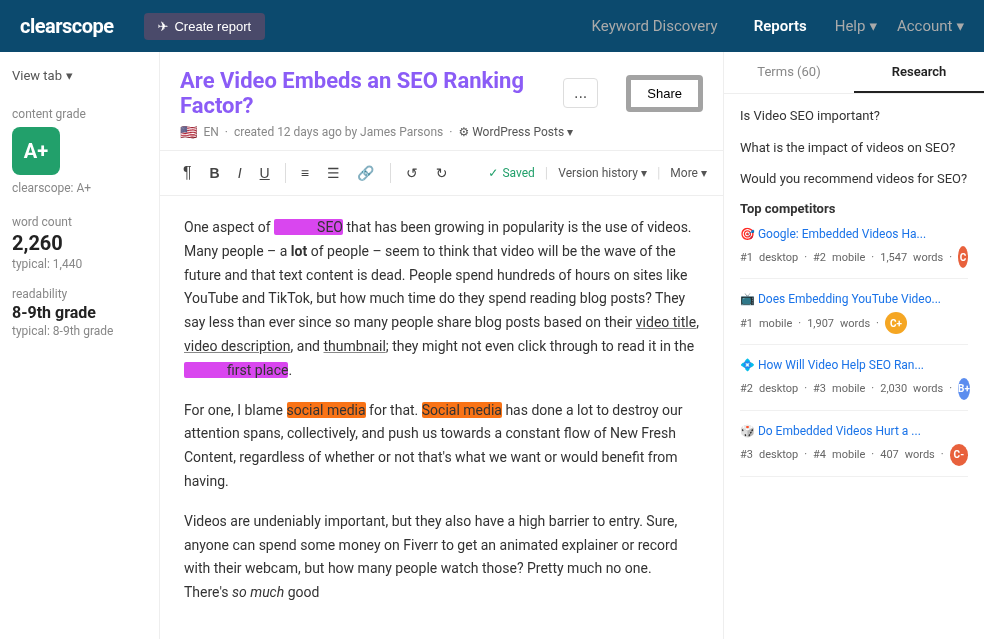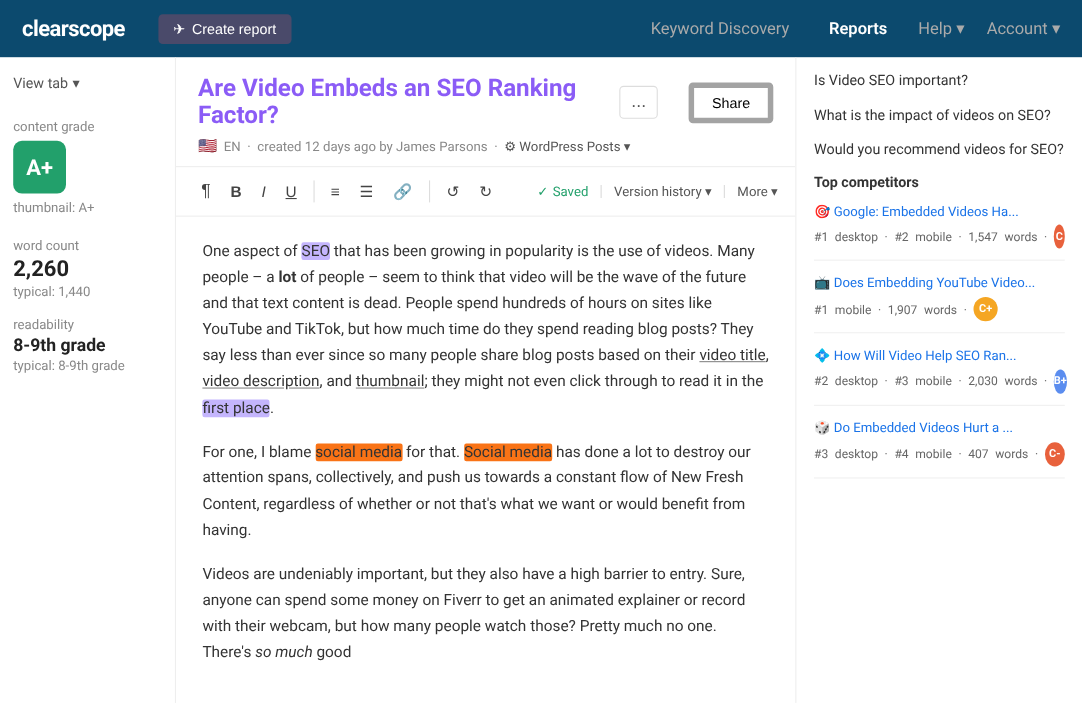--- a/index.html
+++ b/index.html
@@ -235,21 +235,21 @@
       padding: 20px 24px;
       overflow-y: auto;
       flex: 1;
       line-height: 1.7;
       font-size: 14px;
       color: #333;
     }
     .editor-area p {
       margin-bottom: 16px;
     }
-    .highlight-yellow { background: #c4b5fd; border-radius: 2px; }
+    .highlight-yellow { background: #d946ef; border-radius: 2px; padding-left: 43px; }
     .highlight-orange { background: #f97316; border-radius: 2px; margin-top: 12px; }
     .text-bold { font-weight: 700; }
     .text-italic { font-style: italic; }
     .underline-link { text-decoration: underline; text-decoration-color: #888; color: #333; }
 
     
     .right-panel {
       width: 260px;
       flex-shrink: 0;
       display: flex;
@@ -351,21 +351,21 @@
 
 <div class="layout">
 
   <aside class="sidebar">
     <div class="sidebar-view-tab">
       <span>View tab</span>
       <span>▾</span>
     </div>
     <div class="sidebar-section-label">content grade</div>
     <div class="grade-badge">A+</div>
-    <div class="sidebar-suggested">thumbnail: A+</div>
+    <div class="sidebar-suggested">clearscope: A+</div>
     <div class="sidebar-metric-label">word count</div>
     <div class="sidebar-metric-value">2,260</div>
     <div class="sidebar-metric-typical">typical: 1,440</div>
     <div class="sidebar-metric-label">readability</div>
     <div class="sidebar-metric-value" style="font-size:16px;">8-9th grade</div>
     <div class="sidebar-metric-typical">typical: 8-9th grade</div>
   </aside>
 
   <div class="main-content">
 
@@ -427,20 +427,24 @@
       <p>
         For one, I blame <span class="highlight-orange">social media</span> for that. <span class="highlight-orange">Social media</span> has done a lot to destroy our attention spans, collectively, and push us towards a constant flow of New Fresh Content, regardless of whether or not that's what we want or would benefit from having.
       </p>
       <p>
         Videos are undeniably important, but they also have a high barrier to entry. Sure, anyone can spend some money on Fiverr to get an animated explainer or record with their webcam, but how many people watch those? Pretty much no one. There's <span class="text-italic">so much</span> good
       </p>
     </div>
   </div>
 
   <div class="right-panel">
+    <div class="panel-tabs">
+      <div class="panel-tab">Terms (60)</div>
+      <div class="panel-tab active">Research</div>
+    </div>
     <div class="panel-content">
       <div class="research-question">Is Video SEO important?</div>
       <div class="research-question">What is the impact of videos on SEO?</div>
       <div class="research-question">Would you recommend videos for SEO?</div>
       <div class="competitors-heading">Top competitors</div>
 
       <div class="competitor-item">
         <a class="competitor-link">
           <span>🎯 </span><span>Google: Embedded Videos Ha...</span>
         </a>

